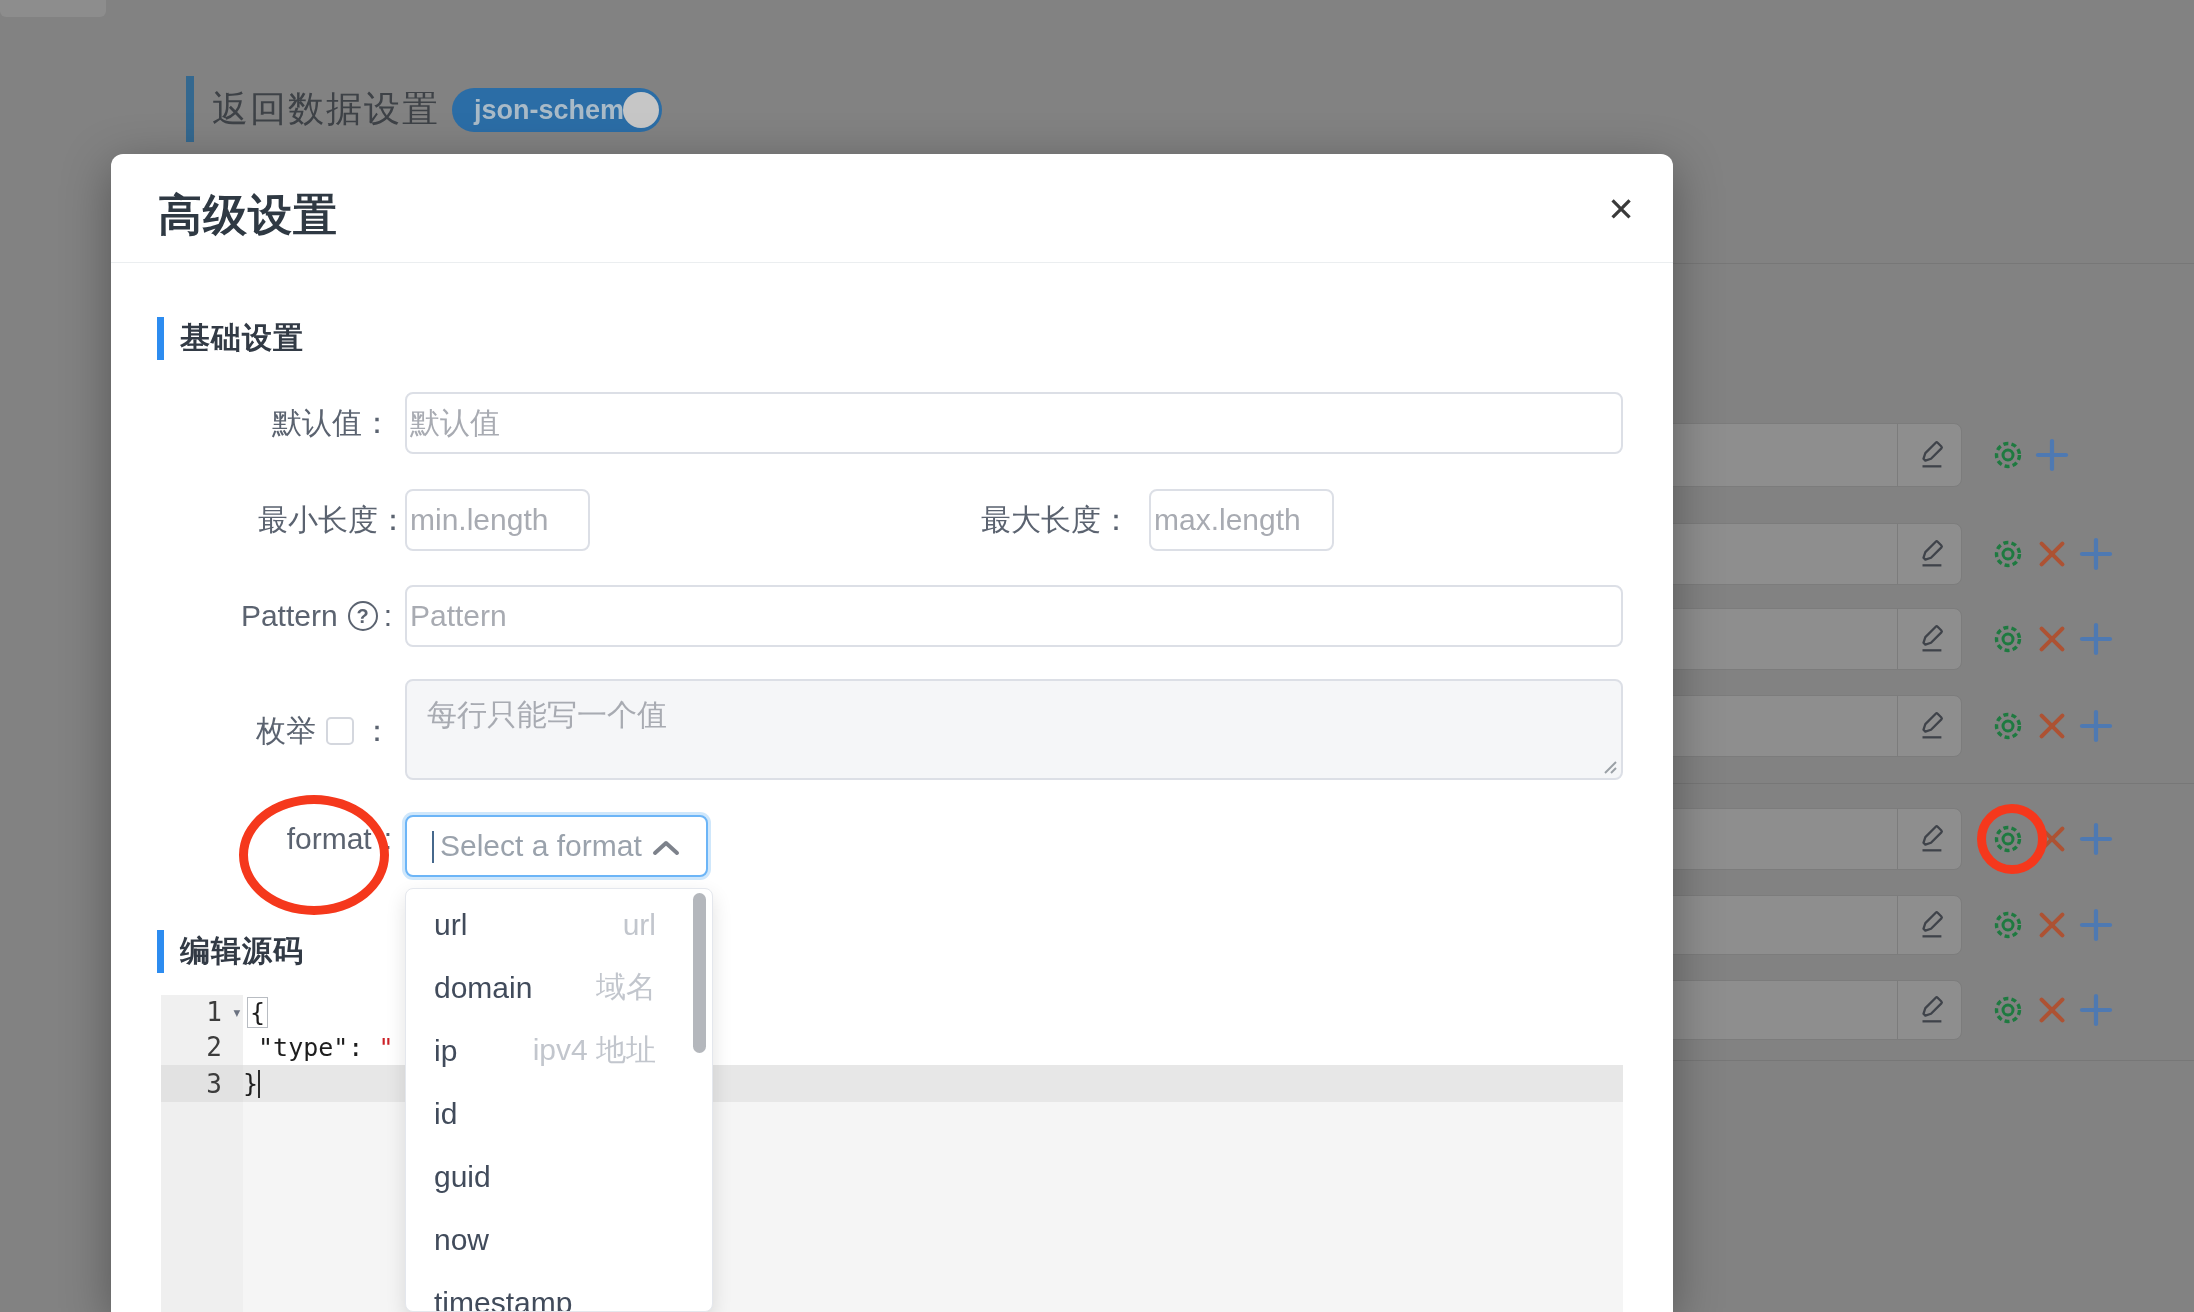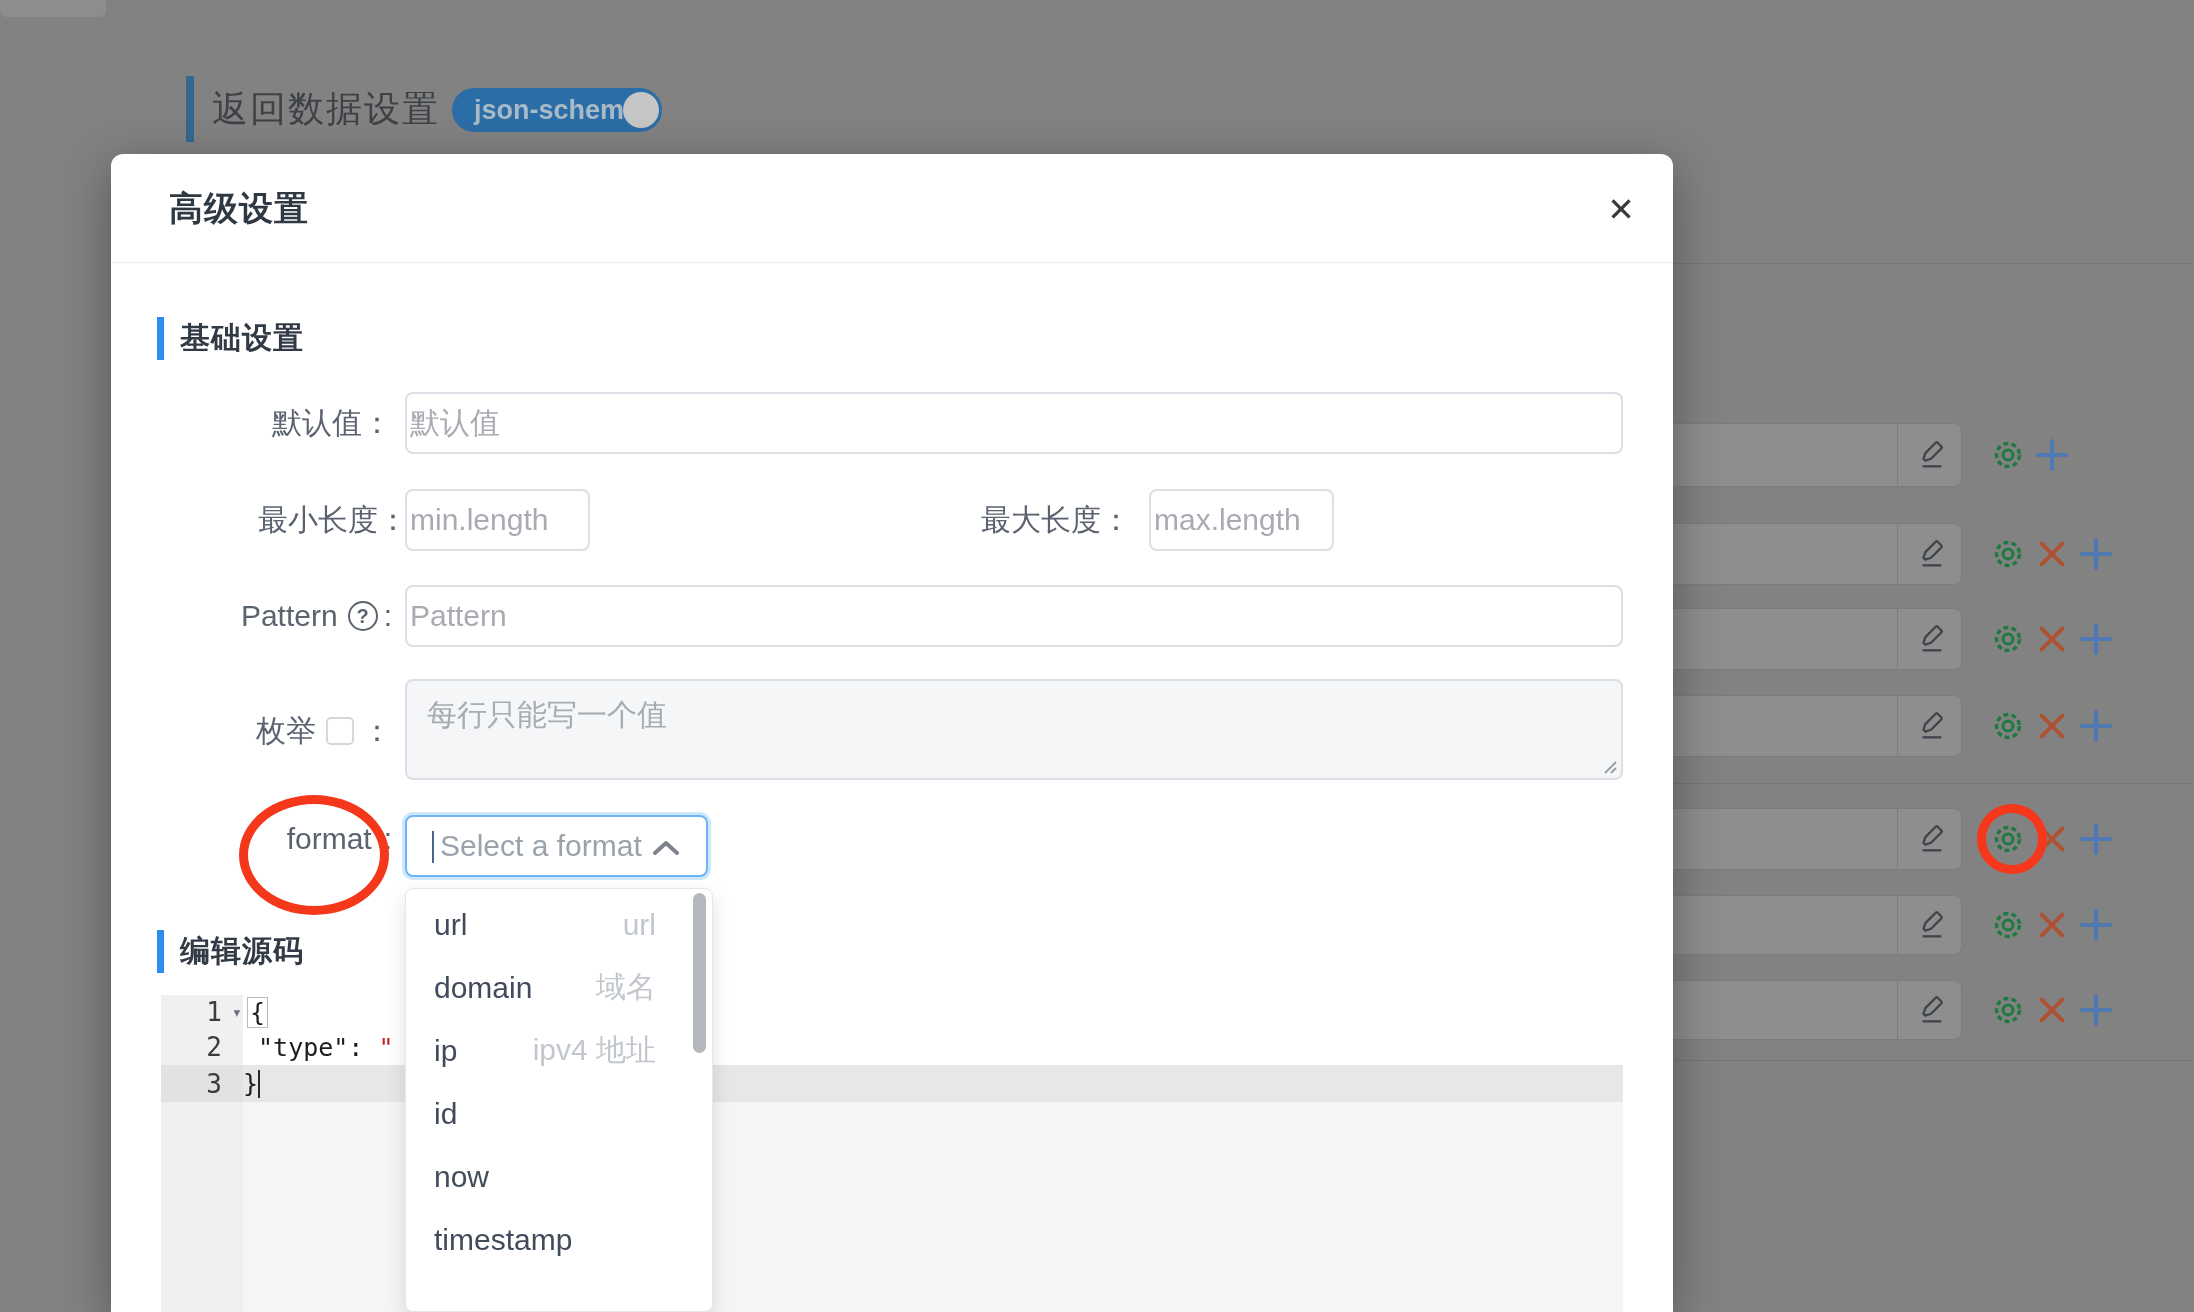--- a/index.html
+++ b/index.html
@@ -25,21 +25,21 @@
   .bg-row .seg-line{position:absolute;left:446px;top:0;width:1px;height:100%;background:#7c7c7c;}
   .bg-row .pencil{position:absolute;left:447px;top:0;width:65px;height:100%;display:flex;align-items:center;justify-content:center;}
   .bg-icon{position:absolute;width:36px;height:36px;display:flex;align-items:center;justify-content:center;}
 
   .ann-circle{left:1977px;top:804px;width:70px;height:70px;border:9px solid var(--ann);border-radius:50%;}
   .ann-ellipse{width:150px;height:120px;border:9px solid var(--ann);border-radius:50%;position:absolute;left:128px;top:641px;z-index:6;}
 
   
   .modal{left:111px;top:154px;width:1562px;height:1158px;background:#fff;border-radius:12px 12px 0 0;box-shadow:0 12px 48px rgba(0,0,0,.35);}
   .m-header{position:absolute;left:0;top:0;width:100%;height:109px;border-bottom:1px solid #ebeef0;}
-  .m-title{position:absolute;left:58px;top:32px;font-size:34px;font-weight:bold;color:#2f3943;letter-spacing:1px;}
+  .m-title{position:absolute;left:47px;top:32px;font-size:44px;font-weight:bold;color:#2f3943;letter-spacing:1px;}
   .m-close{position:absolute;left:1488px;top:34px;width:44px;height:44px;font-size:33px;color:#3a3a3a;text-align:center;line-height:44px;cursor:pointer;}
 
   .sec-head{position:absolute;height:43px;display:flex;align-items:center;}
   .sec-bar{width:7px;height:43px;background:var(--accent);margin-right:16px;}
   .sec-text{font-size:30px;font-weight:600;color:#323a45;letter-spacing:1px;}
 
   .f-label{position:absolute;left:0;width:281px;height:62px;display:flex;align-items:center;justify-content:flex-end;font-size:30px;color:#5b6370;}
   .input{position:absolute;background:#fff;border:2px solid #dcdfe6;border-radius:8px;height:62px;display:flex;align-items:center;}
   .input .ph{padding-left:3px;font-size:30px;color:#a8abb2;}
   .q-icon{width:30px;height:30px;border:2px solid #5b6370;border-radius:50%;font-size:20px;line-height:27px;text-align:center;color:#5b6370;margin:0 6px 0 10px;font-weight:bold;}
@@ -397,20 +397,24 @@
   <div class="dd-opt">
     <span class="dd-name">ip</span>
     <span class="dd-hint">ipv4 地址</span>
   </div>
 
   <div class="dd-opt">
     <span class="dd-name">id</span>
     <span class="dd-hint"></span>
   </div>
 
+  <div class="dd-opt">
+    <span class="dd-name">guid</span>
+    <span class="dd-hint"></span>
+  </div>
 
   <div class="dd-opt">
     <span class="dd-name">now</span>
     <span class="dd-hint"></span>
   </div>
 
   <div class="dd-opt">
     <span class="dd-name">timestamp</span>
     <span class="dd-hint"></span>
   </div>

